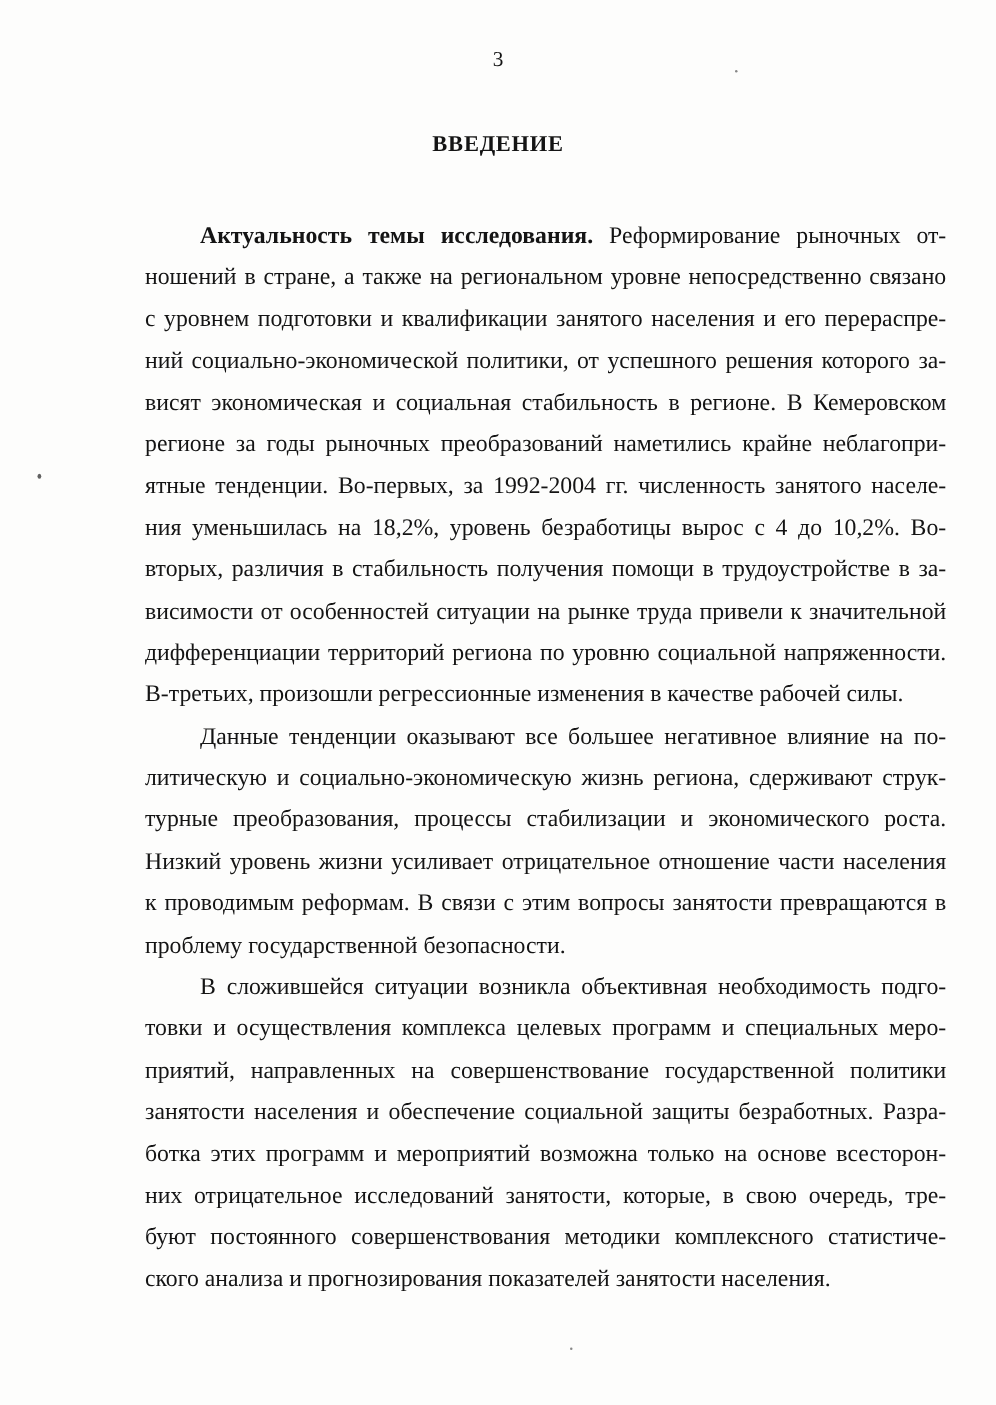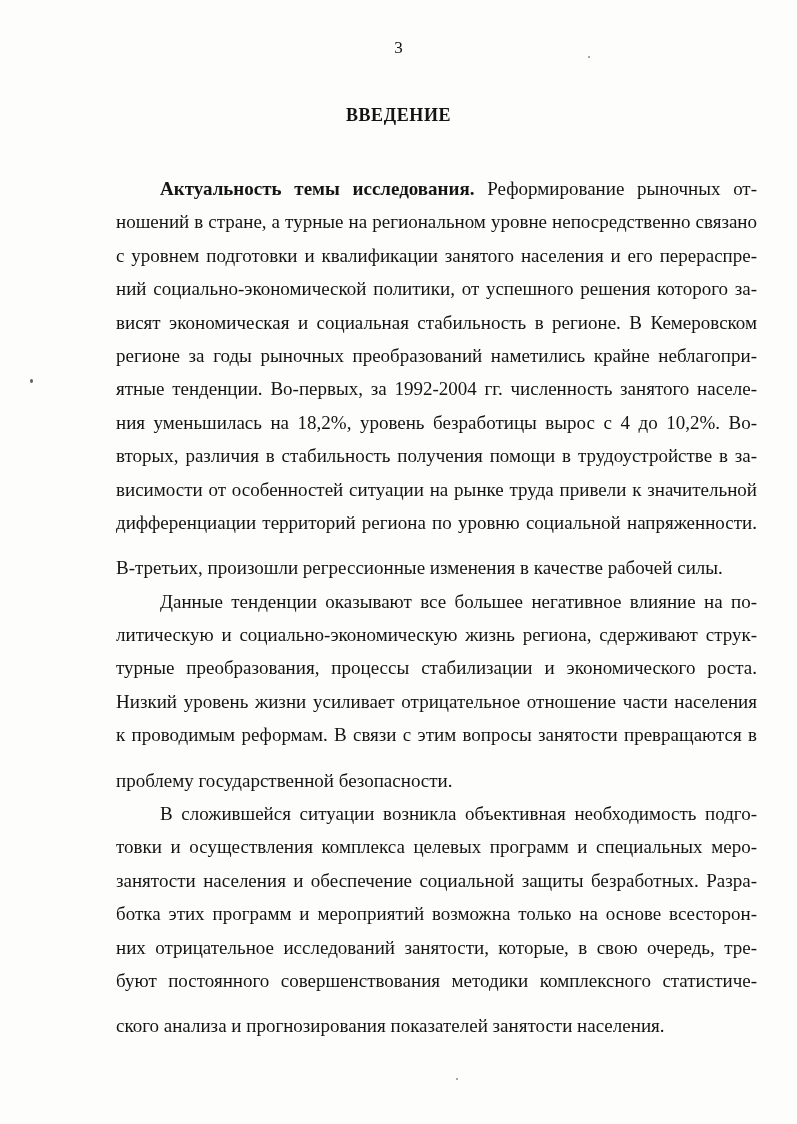--- a/index.html
+++ b/index.html
@@ -55,21 +55,20 @@
     text-align-last: justify;
     white-space: normal;
     overflow: hidden;
   }
   .line.first {
     text-indent: 44px;
   }
   .line.last {
     -moz-text-align-last: left;
     text-align-last: left;
-    margin-top: 12px;
   }
   .lead {
     font-weight: bold;
   }
   .speck {
     position: absolute;
     background: #3a3a3a;
     border-radius: 50%;
   }
   .speck-1 { left: 30px;  top: 379px; width: 3px; height: 4px; opacity: .8; }
@@ -78,21 +77,21 @@
 </style>
 </head>
 <body>
 
 <div class="page">
   <div class="page-number">3</div>
   <div class="title">ВВЕДЕНИЕ</div>
   <div class="text-body" id="text-body">
       <div class="paragraph">
         <div class="line first"><span class="lead">Актуальность темы исследования.</span> Реформирование рыночных от-</div>
-        <div class="line">ношений в стране, а турные на региональном уровне непосредственно связано</div>
+        <div class="line">ношений в стране, а также на региональном уровне непосредственно связано</div>
         <div class="line">с уровнем подготовки и квалификации занятого населения и его перераспре-</div>
         <div class="line">ний социально-экономической политики, от успешного решения которого за-</div>
         <div class="line">висят экономическая и социальная стабильность в регионе. В Кемеровском</div>
         <div class="line">регионе за годы рыночных преобразований наметились крайне неблагопри-</div>
         <div class="line">ятные тенденции. Во-первых, за 1992-2004 гг. численность занятого населе-</div>
         <div class="line">ния уменьшилась на 18,2%, уровень безработицы вырос с 4 до 10,2%. Во-</div>
         <div class="line">вторых, различия в стабильность получения помощи в трудоустройстве в за-</div>
         <div class="line">висимости от особенностей ситуации на рынке труда привели к значительной</div>
         <div class="line">дифференциации территорий региона по уровню социальной напряженности.</div>
         <div class="line last">В-третьих, произошли регрессионные изменения в качестве рабочей силы.</div>
@@ -101,20 +100,21 @@
         <div class="line first">Данные тенденции оказывают все большее негативное влияние на по-</div>
         <div class="line">литическую и социально-экономическую жизнь региона, сдерживают струк-</div>
         <div class="line">турные преобразования, процессы стабилизации и экономического роста.</div>
         <div class="line">Низкий уровень жизни усиливает отрицательное отношение части населения</div>
         <div class="line">к проводимым реформам. В связи с этим вопросы занятости превращаются в</div>
         <div class="line last">проблему государственной безопасности.</div>
       </div>
       <div class="paragraph">
         <div class="line first">В сложившейся ситуации возникла объективная необходимость подго-</div>
         <div class="line">товки и осуществления комплекса целевых программ и специальных меро-</div>
+        <div class="line">приятий, направленных на совершенствование государственной политики</div>
         <div class="line">занятости населения и обеспечение социальной защиты безработных. Разра-</div>
         <div class="line">ботка этих программ и мероприятий возможна только на основе всесторон-</div>
         <div class="line">них отрицательное исследований занятости, которые, в свою очередь, тре-</div>
         <div class="line">буют постоянного совершенствования методики комплексного статистиче-</div>
         <div class="line last">ского анализа и прогнозирования показателей занятости населения.</div>
       </div>
     </div>
   <div class="speck speck-1"></div>
   <div class="speck speck-2"></div>
   <div class="speck speck-3"></div>

